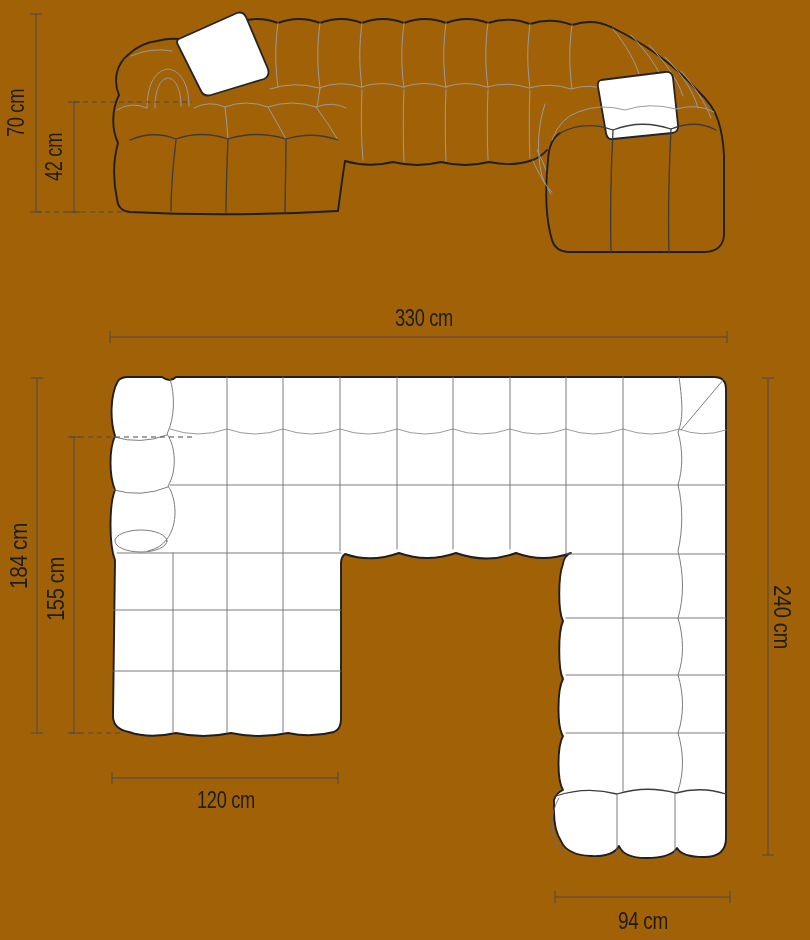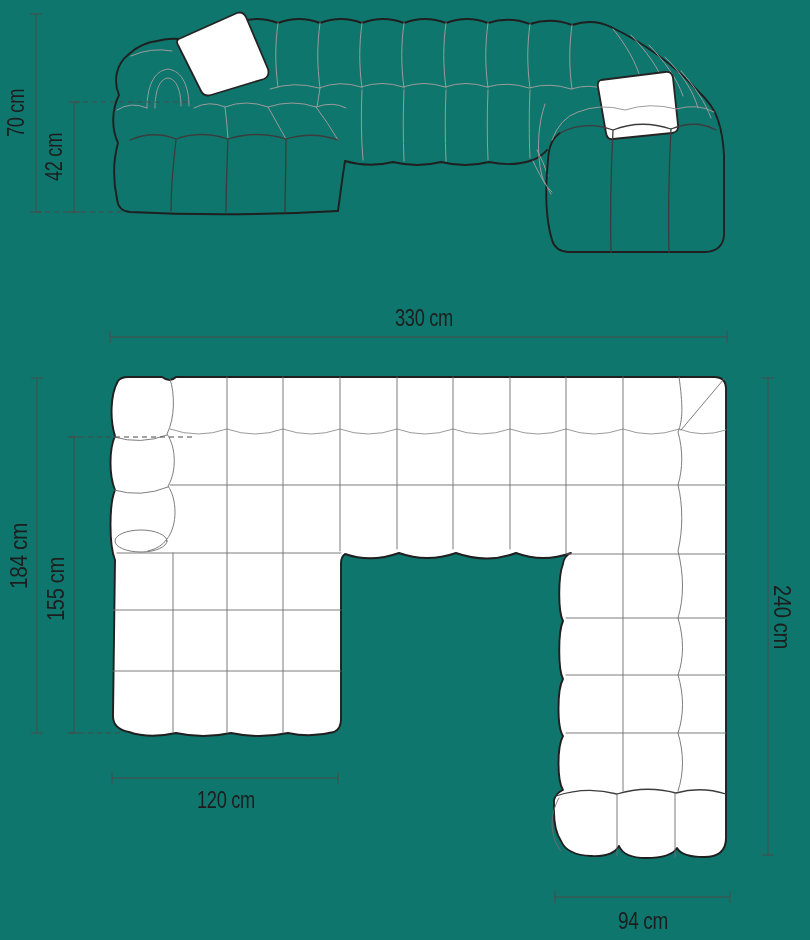--- a/index.html
+++ b/index.html
@@ -1,16 +1,16 @@
 <!DOCTYPE html>
 <html><head>
 <meta charset="utf-8">
 <style>
   html,body{margin:0;padding:0;background:#ffffff;}
-  .stage{position:relative;width:810px;height:940px;background:#0f766e;overflow:hidden;
+  .stage{position:relative;width:810px;height:940px;background:#a16207;overflow:hidden;
          font-family:"Liberation Sans", sans-serif;}
   svg{display:block;}
   svg text{font-family:"Liberation Sans", sans-serif;font-size:23px;fill:#1d1d1d;letter-spacing:-0.4px;}
   .outline{fill:none;stroke:#1f1f1f;stroke-width:1.9;stroke-linecap:round;stroke-linejoin:round;}
   .outline-fill{fill:#ffffff;stroke:#1f1f1f;stroke-width:1.9;stroke-linejoin:round;}
   .med{fill:none;stroke:#3c3c3c;stroke-width:1.3;stroke-linecap:round;}
   .thin{fill:none;stroke:#9b9b9b;stroke-width:1;stroke-linecap:round;}
   .pseam{fill:none;stroke:#6e6e6e;stroke-width:0.9;stroke-linecap:round;}
   .pseam-light{fill:none;stroke:#8f8f8f;stroke-width:0.9;stroke-linecap:round;}
   .dim{fill:none;stroke:#4a4a4a;stroke-width:1;}

